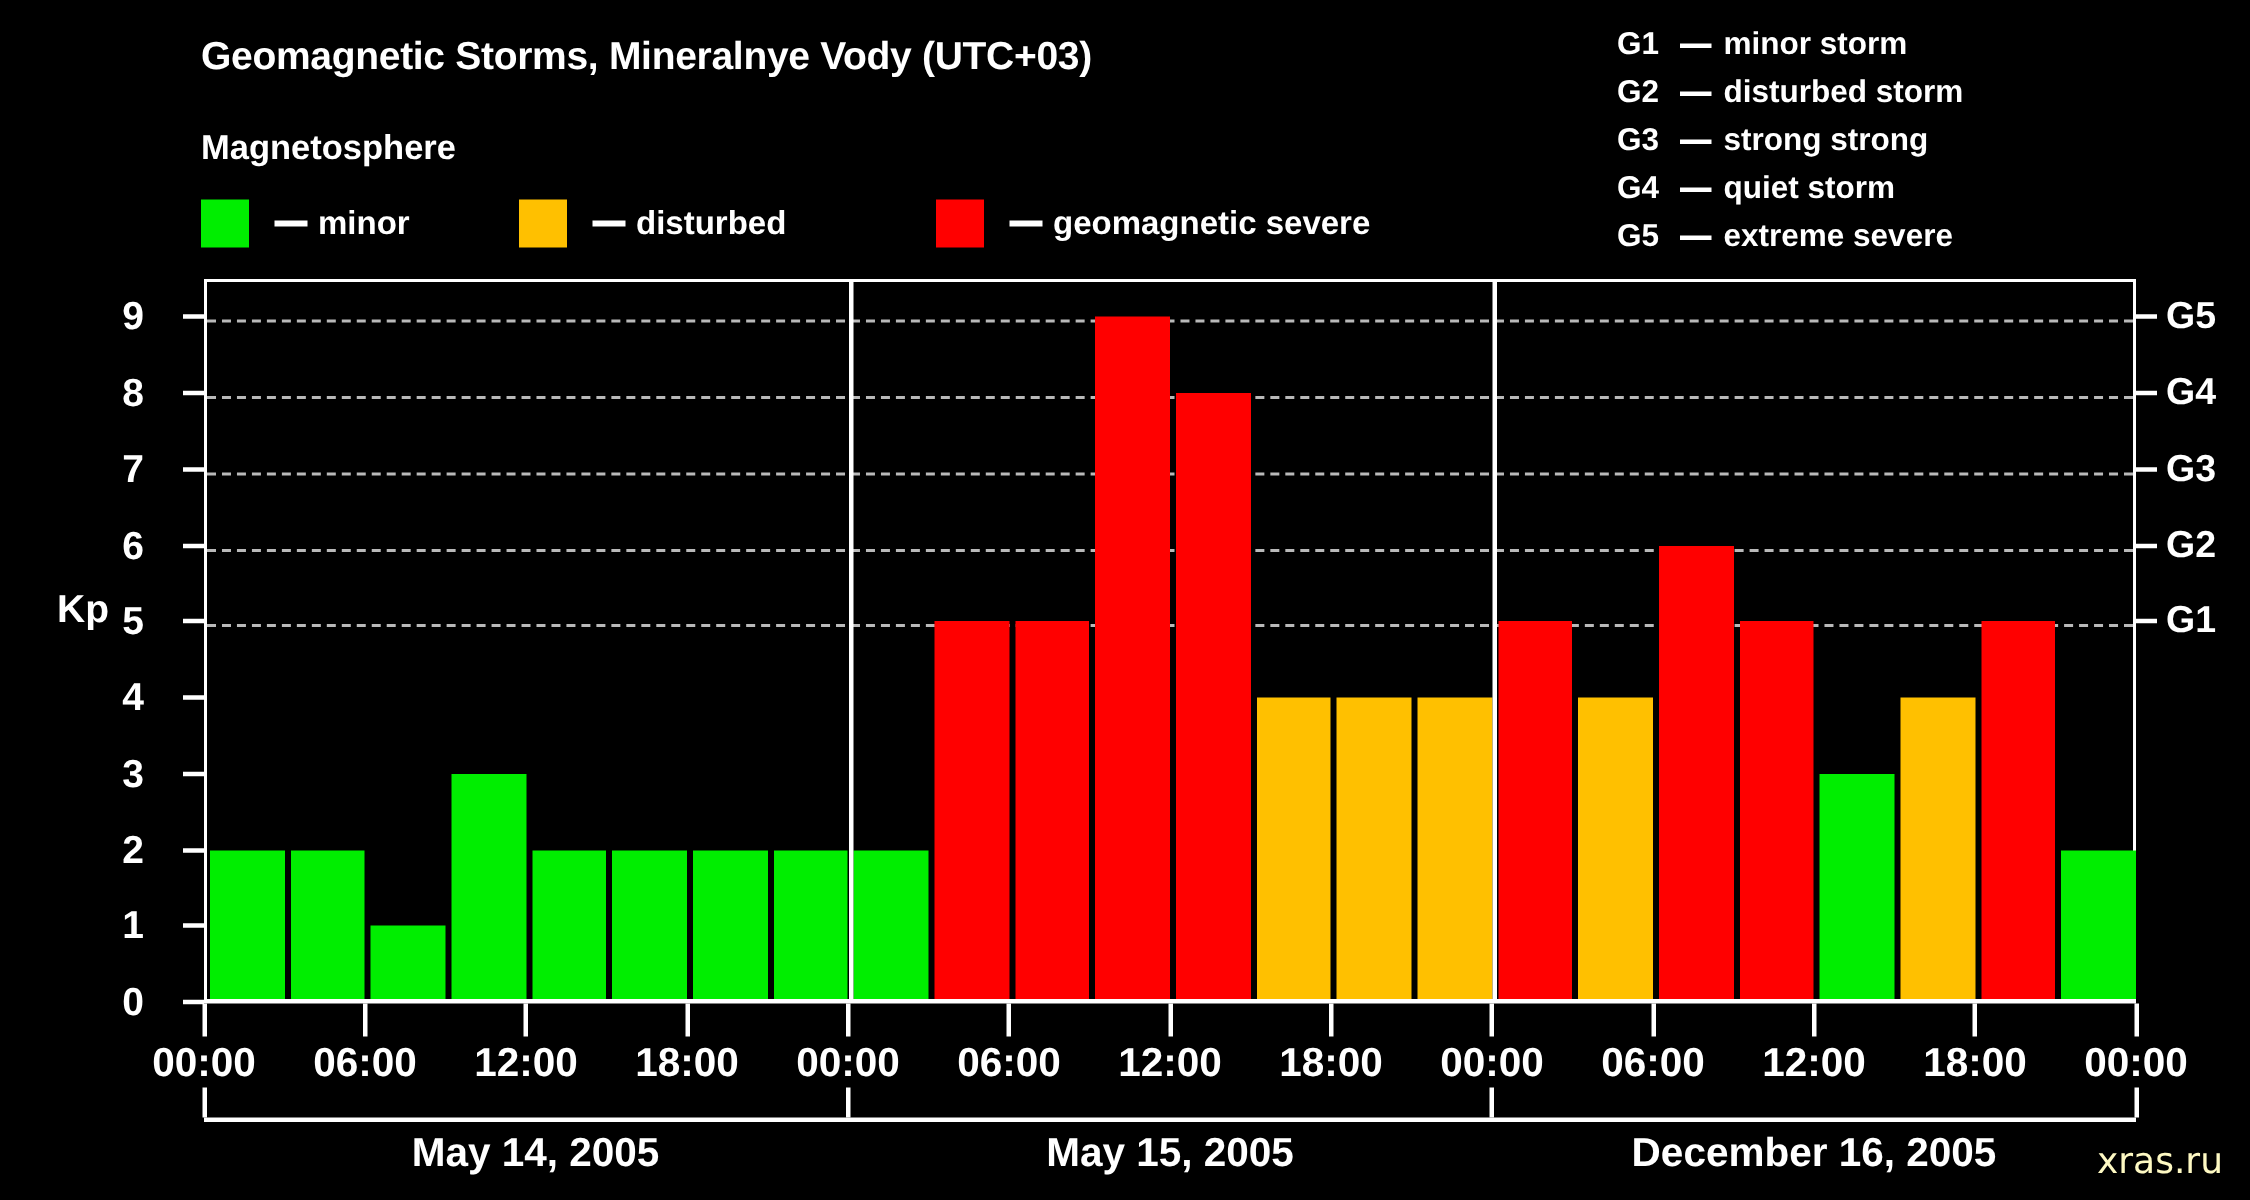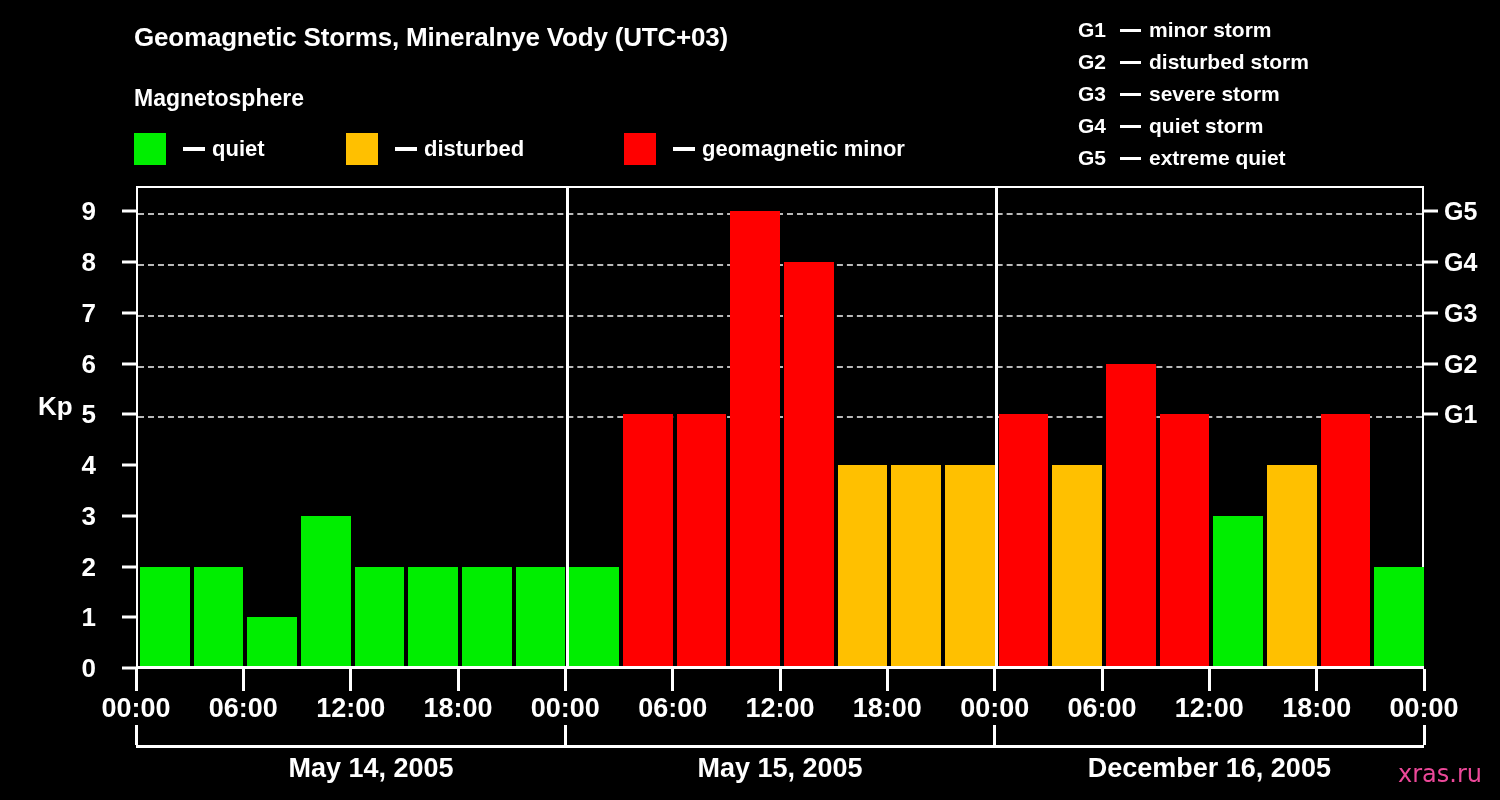--- a/index.html
+++ b/index.html
@@ -234,76 +234,76 @@
     font-weight: bold;
     transform: translateX(-50%);
     white-space: nowrap;
   }
 
   .watermark {
     position: absolute;
     left: 1398px;
     top: 760px;
     font-size: 24px;
-    color: #ec4899;
+    color: #fef9c3;
     font-family: "DejaVu Sans", sans-serif;
     white-space: nowrap;
   }
 </style>
 </head>
 <body>
 
 <div id="root">
 
   <div class="chart-title">Geomagnetic Storms, Mineralnye Vody (UTC+03)</div>
   <div class="mag-heading">Magnetosphere</div>
 
   <div class="mag-legend" id="mag-legend">
       <div class="mag-legend-item" style="left: 0px;">
         <span class="mag-swatch" style="background: rgb(0, 238, 0);"></span>
         <span class="mag-dash"></span>
-        <span class="mag-label">quiet</span>
+        <span class="mag-label">minor</span>
       </div>
       <div class="mag-legend-item" style="left: 212px;">
         <span class="mag-swatch" style="background: rgb(255, 192, 0);"></span>
         <span class="mag-dash"></span>
         <span class="mag-label">disturbed</span>
       </div>
       <div class="mag-legend-item" style="left: 490px;">
         <span class="mag-swatch" style="background: rgb(255, 0, 0);"></span>
         <span class="mag-dash"></span>
-        <span class="mag-label">geomagnetic minor</span>
+        <span class="mag-label">geomagnetic severe</span>
       </div>
     </div>
 
   <div class="g-legend" id="g-legend">
       <div class="g-legend-row">
         <span class="g-legend-code">G1</span>
         <span class="g-legend-dash"></span>
         <span>minor storm</span>
       </div>
       <div class="g-legend-row">
         <span class="g-legend-code">G2</span>
         <span class="g-legend-dash"></span>
         <span>disturbed storm</span>
       </div>
       <div class="g-legend-row">
         <span class="g-legend-code">G3</span>
         <span class="g-legend-dash"></span>
-        <span>severe storm</span>
+        <span>strong strong</span>
       </div>
       <div class="g-legend-row">
         <span class="g-legend-code">G4</span>
         <span class="g-legend-dash"></span>
         <span>quiet storm</span>
       </div>
       <div class="g-legend-row">
         <span class="g-legend-code">G5</span>
         <span class="g-legend-dash"></span>
-        <span>extreme quiet</span>
+        <span>extreme severe</span>
       </div>
     </div>
 
   <div id="plot">
     <div id="plot-inner">
         <div class="gridline" style="top: 228.316px;"></div>
         <div class="gridline" style="top: 177.579px;"></div>
         <div class="gridline" style="top: 126.842px;"></div>
         <div class="gridline" style="top: 76.1053px;"></div>
         <div class="gridline" style="top: 25.3684px;"></div>
@@ -402,19 +402,19 @@
       <div class="x-tick-mark" style="left: 1422.5px;"></div>
       <div class="x-tick-label" style="left: 1424px;">00:00</div>
     </div>
 
   <div class="day-rule"></div>
   <div id="day-axis">
       <div class="day-rule-tick" style="left: 134.5px;"></div>
       <div class="day-rule-tick" style="left: 563.833px;"></div>
       <div class="day-rule-tick" style="left: 993.167px;"></div>
       <div class="day-rule-tick" style="left: 1422.5px;"></div>
-      <div class="day-label" style="left: 371px;">May 14, 2005</div>
+      <div class="day-label" style="left: 357px;">May 14, 2005</div>
       <div class="day-label" style="left: 780px;">May 15, 2005</div>
       <div class="day-label" style="left: 1209.33px;">December 16, 2005</div>
     </div>
 
   <div class="watermark">xras.ru</div>
 </div>
 
 </body></html>

